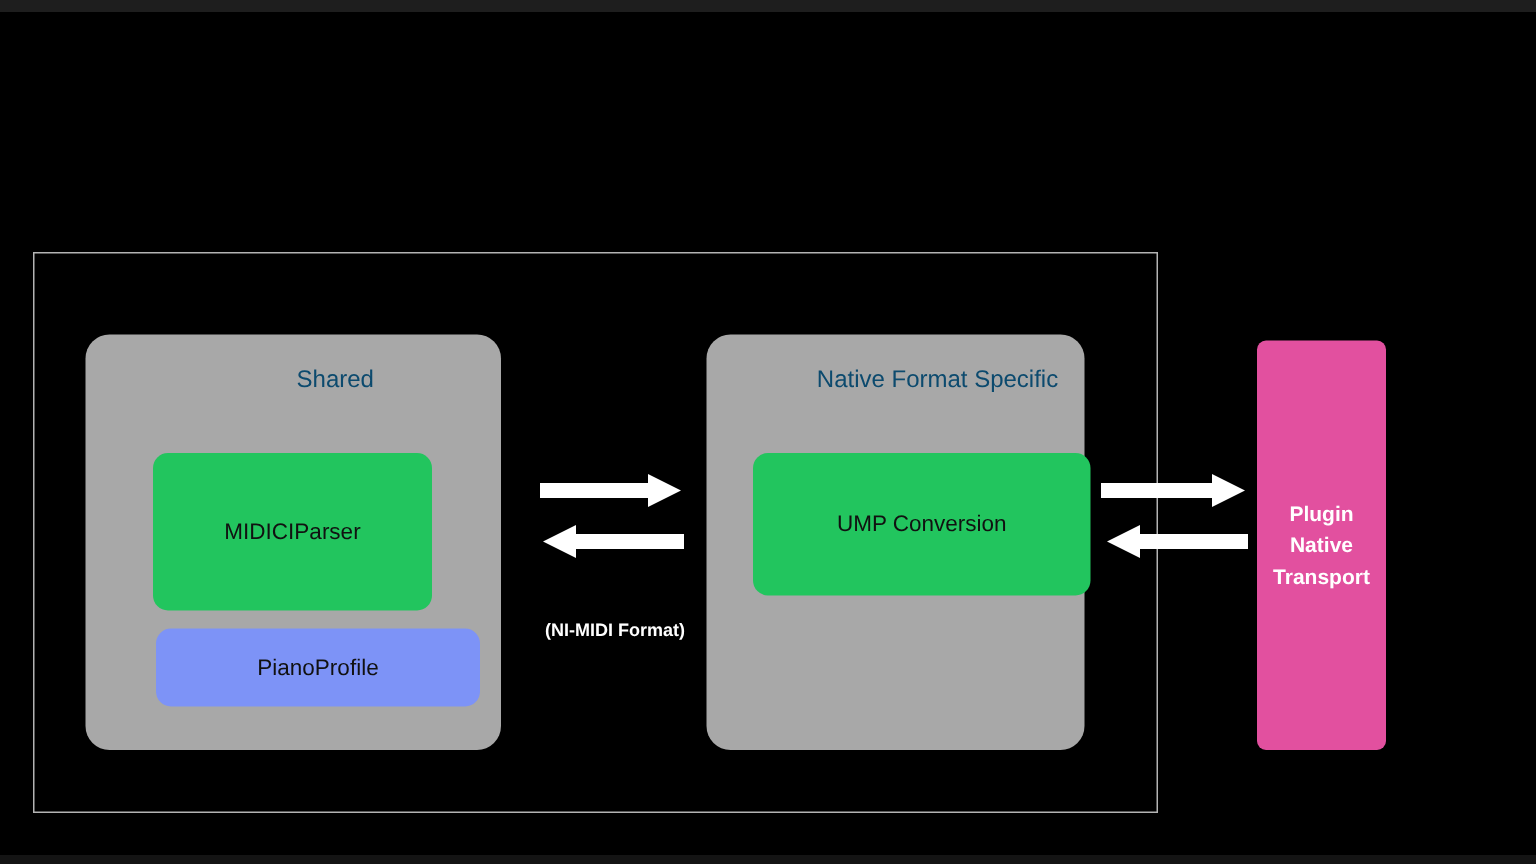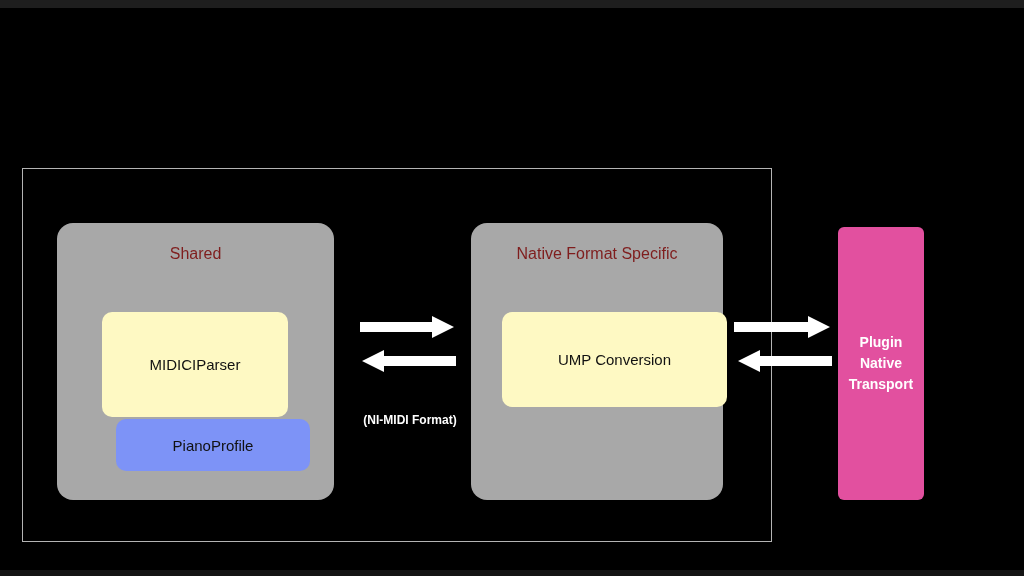--- a/index.html
+++ b/index.html
@@ -68,22 +68,23 @@
     background: #a8a8a8;
     border-radius: 16px;
   }
   .module-title {
     position: absolute;
     left: 0;
     top: 22px;
     width: 100%;
     text-align: center;
     font-size: 16px;
-    color: #7f1d1d;
+    color: #0c4a6e;
     font-weight: normal;
+    padding-left: 28px;
   }
 
   #module-shared {
     left: 57px;
     top: 215px;
     width: 277px;
     height: 277px;
   }
   #module-plugin-format {
     left: 471px;
@@ -97,35 +98,34 @@
     position: absolute;
     border-radius: 10px;
     display: flex;
     align-items: center;
     justify-content: center;
     color: #111111;
     font-size: 15px;
     font-weight: normal;
     text-align: center;
   }
-  .component.yellow { background: #fef9c3; margin-top: 10px; }
+  .component.yellow { background: #22c55e; }
   .component.blue   { background: #7d93f7; }
 
   #comp-midiciparser {
     left: 102px;
     top: 294px;
     width: 186px;
     height: 105px;
   }
   #comp-pianoprofile {
     left: 104px;
     top: 411px;
-    width: 194px;
+    width: 216px;
     height: 52px;
-    margin-left: 12px;
   }
   #comp-ump-conversion {
     left: 502px;
     top: 294px;
     width: 225px;
     height: 95px;
   }
 
   
   #box-plugin-native-transport {

